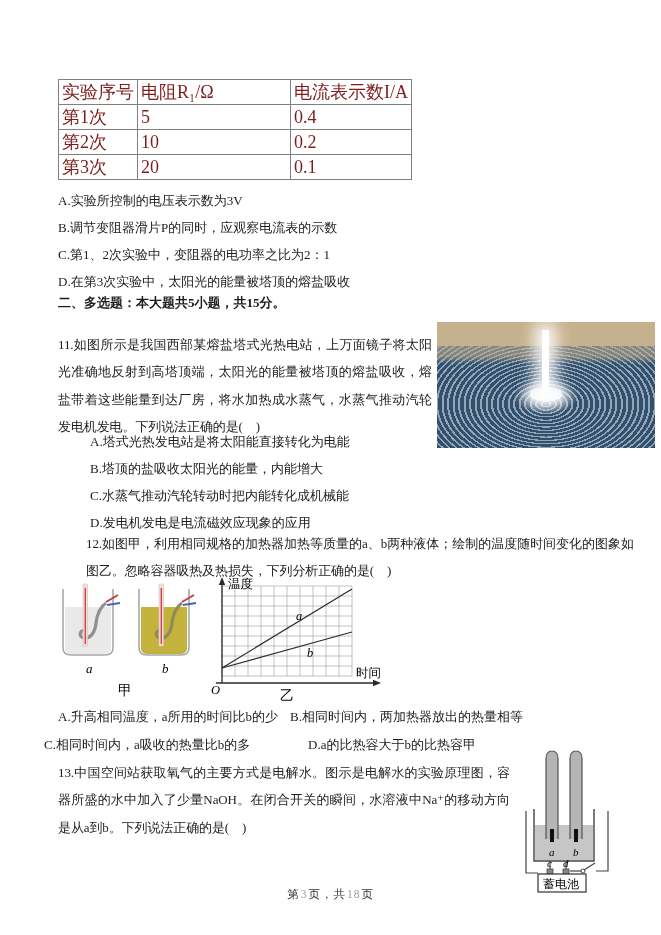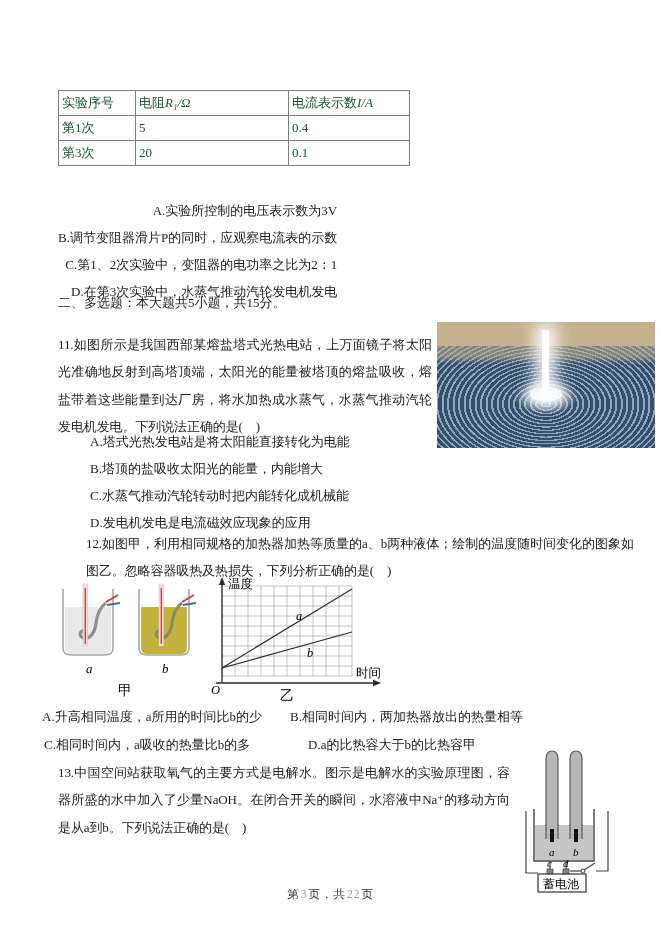--- a/index.html
+++ b/index.html
@@ -2,33 +2,33 @@
 <html><head>
 <meta charset="utf-8">
 <style>
   html,body{margin:0;padding:0;background:#fff;}
   .page{
     position:relative;width:661px;height:935px;background:#ffffff;overflow:hidden;
     font-family:"Liberation Serif","DejaVu Serif",serif;color:#1c1c1c;font-size:13px;
   }
   
   .qtable{
-    position:absolute;left:58px;top:90px;border-collapse:collapse;table-layout:fixed;
-    font-size:13px;color:#14532d;
+    position:absolute;left:58px;top:79px;border-collapse:collapse;table-layout:fixed;
+    font-size:18px;color:#7f1d1d;
   }
   .qtable td{
     border:1px solid #808080;height:24px;padding:0 3px;vertical-align:middle;
     overflow:hidden;white-space:nowrap;
   }
   .c0{width:70px}.c1{width:146px}.c2{width:114px}
-  .mathv{font-style:italic;margin-top:20px;}
+  .mathv{margin-top:20px;}
   
   .optline{line-height:27px;white-space:nowrap;}
   .block{position:absolute;left:58px;}
-  .sect{font-weight:normal;}
+  .sect{font-weight:bold;}
   .para{line-height:27.4px;text-align:justify;letter-spacing:-0.1px;}
   
   .solar{
     position:absolute;left:437px;top:322px;width:218px;height:126px;overflow:hidden;
     background:
       radial-gradient(ellipse 46px 26px at 109px 74px, rgba(255,255,255,.95), rgba(255,255,255,0) 70%),
       linear-gradient(rgba(198,177,142,1) 0 24px, rgba(198,177,142,.55) 24px 34px, rgba(198,177,142,0) 42px),
       repeating-radial-gradient(ellipse 150px 92px at 109px 82px, #32506d 0 3.5px, #92a6b8 3.5px 5.5px),
       linear-gradient(#b9a888,#b9a888);
   }
@@ -61,32 +61,37 @@
       <td class="c0"><span>实验序号</span></td>
       <td class="c1"><span>电阻</span><span class="mathv">R₁/Ω</span></td>
       <td class="c2"><span>电流表示数</span><span class="mathv">I/A</span></td>
     </tr>
     <tr>
       <td>第1次</td>
       <td>5</td>
       <td>0.4</td>
     </tr>
     <tr>
+      <td>第2次</td>
+      <td>10</td>
+      <td>0.2</td>
+    </tr>
+    <tr>
       <td>第3次</td>
       <td>20</td>
       <td>0.1</td>
     </tr>
   </tbody>
     </table>
 
-  <div class="block" style="top:197px;text-align:right;">
+  <div class="block" style="top:187px;">
     <div class="optline">A.实验所控制的电压表示数为3V</div>
     <div class="optline">B.调节变阻器滑片P的同时，应观察电流表的示数</div>
     <div class="optline">C.第1、2次实验中，变阻器的电功率之比为2：1</div>
-    <div class="optline">D.在第3次实验中，水蒸气推动汽轮发电机发电</div>
+    <div class="optline">D.在第3次实验中，太阳光的能量被塔顶的熔盐吸收</div>
   </div>
 
   <div class="block sect" style="top:294px;">二、多选题：本大题共5小题，共15分。</div>
 
   <div class="block para" style="top:331px;width:374px;">11.如图所示是我国西部某熔盐塔式光热电站，上万面镜子将太阳光准确地反射到高塔顶端，太阳光的能量被塔顶的熔盐吸收，熔盐带着这些能量到达厂房，将水加热成水蒸气，水蒸气推动汽轮发电机发电。下列说法正确的是(　)</div>
 
   <div class="solar">
     <div class="tower"></div>
     <div class="tower-base"></div>
   </div>
@@ -143,21 +148,21 @@
     <line x1="16" y1="92" x2="146" y2="56" stroke="#2b2b2b" stroke-width="1.2"></line>
 
     <text x="22" y="12" font-size="12.5">温度</text>
     <text x="150" y="101" font-size="12.5">时间</text>
     <text x="90" y="44" font-size="12.5" class="ital">a</text>
     <text x="101" y="81" font-size="12.5" class="ital">b</text>
     <text x="5" y="118" font-size="12.5" class="ital">O</text>
     <text x="74" y="124" font-size="14">乙</text>
   </svg>
 
-  <div class="block optline" style="top:703px;left:42px;">A.升高相同温度，a所用的时间比b的少</div>
+  <div class="block optline" style="top:703px;left:58px;">A.升高相同温度，a所用的时间比b的少</div>
   <div class="block optline" style="top:703px;left:290px;font-family:Liberation Serif, serif;">B.相同时间内，两加热器放出的热量相等</div>
   <div class="block optline" style="top:731px;left:44px;">C.相同时间内，a吸收的热量比b的多</div>
   <div class="block optline" style="top:731px;left:290px;margin-left:18px;">D.a的比热容大于b的比热容甲</div>
 
   <div class="block para" style="top:759px;width:452px;">13.中国空间站获取氧气的主要方式是电解水。图示是电解水的实验原理图，容器所盛的水中加入了少量NaOH。在闭合开关的瞬间，水溶液中Na⁺的移动方向是从a到b。下列说法正确的是(　)</div>
 
   <svg class="block" style="top:745px;left:512px;" width="112" height="150" viewBox="0 0 112 150">
 
     <g stroke="#444" stroke-width="1.2" fill="none">
       <path d="M14,66 L14,128 L26,128"></path>
@@ -185,16 +190,16 @@
     <rect x="35" y="124" width="6" height="5" fill="#888" stroke="#444" stroke-width="0.8"></rect>
     <rect x="51" y="124" width="6" height="5" fill="#888" stroke="#444" stroke-width="0.8"></rect>
     <text x="35" y="122" font-size="11" class="ital">c</text>
     <text x="51" y="122" font-size="11" class="ital">d</text>
 
     <rect x="26" y="129" width="48" height="18" fill="#fff" stroke="#333" stroke-width="1.2"></rect>
     <text x="31" y="143" font-size="12">蓄电池</text>
   </svg>
 
   <div class="footer">
-    <span>第</span><span class="num">3</span><span>页，共</span><span class="num">22</span><span>页</span>
+    <span>第</span><span class="num">3</span><span>页，共</span><span class="num">18</span><span>页</span>
   </div>
 
 </div>
 
 </body></html>

